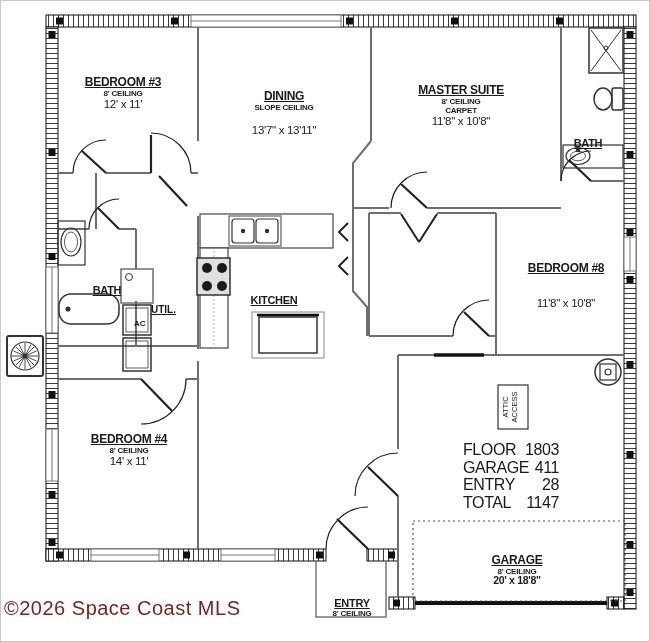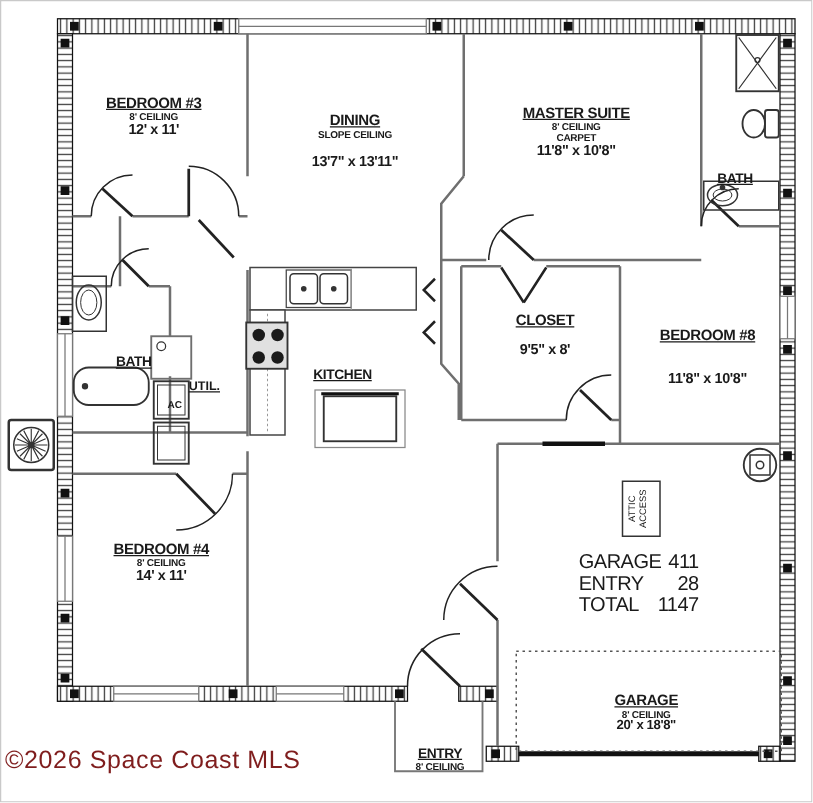--- a/index.html
+++ b/index.html
@@ -6,21 +6,21 @@
   .plan{
     position:relative;width:650px;height:642px;background:#fff;
     font-family:"Liberation Sans",sans-serif;color:#1a1a1a;
     box-sizing:border-box;border:1px solid #c9c9c9;overflow:hidden;
   }
   .plan svg{position:absolute;left:0;top:0;}
   .lbl{position:absolute;transform:translateX(-50%);text-align:center;white-space:nowrap;z-index:2;}
   .t{font-size:12px;font-weight:bold;text-decoration:underline;letter-spacing:-0.3px;}
   .t-sm{font-size:11px;font-weight:bold;text-decoration:underline;letter-spacing:-0.3px;margin-top:22px;}
   .s{font-size:8px;font-weight:bold;letter-spacing:-0.2px;}
-  .d{font-size:11.5px;font-weight:bold;letter-spacing:-0.3px;}
+  .d{font-size:11.5px;font-weight:normal;letter-spacing:-0.3px;}
   .d-sm{font-size:10.5px;font-weight:bold;letter-spacing:-0.3px;}
   .areas{position:absolute;left:462px;top:440px;width:96px;z-index:2;}
   .arow{display:flex;justify-content:space-between;font-size:16px;line-height:17.5px;letter-spacing:-0.4px;}
   .watermark{position:absolute;left:3px;top:596px;font-size:20px;color:#7f1d1d;letter-spacing:0.5px;z-index:3;}
   .ac-lbl{position:absolute;left:133px;top:286px;font-size:8px;font-weight:bold;z-index:2;margin-top:32px;}
   .util-lbl{position:absolute;left:150px;top:303px;font-size:10px;font-weight:bold;text-decoration:underline;z-index:2;}
 </style>
 </head>
 <body>
 
@@ -254,24 +254,20 @@
     <div class="t">MASTER SUITE</div>
     <div class="s">8' CEILING</div>
     <div class="s">CARPET</div>
     <div class="d">11'8" x 10'8"</div>
   </div>
 
   <div class="lbl" style="left:587px;top:114px">
     <div class="t-sm">BATH</div>
   </div>
 
-  <div class="lbl" style="left:435px;top:248px">
-    <div class="t">CLOSET</div>
-    <div class="d" style="margin-top:11px">9'5" x 8'</div>
-  </div>
 
   <div class="lbl" style="left:565px;top:260px">
     <div class="t">BEDROOM #8</div>
     <div class="d" style="margin-top:22px">11'8" x 10'8"</div>
   </div>
 
   <div class="lbl" style="left:106px;top:261px">
     <div class="t-sm">BATH</div>
   </div>
 
@@ -294,20 +290,24 @@
     <div class="s">8' CEILING</div>
   </div>
 
   <div class="lbl" style="left:516px;top:552px">
     <div class="t">GARAGE</div>
     <div class="s">8' CEILING</div>
     <div class="d-sm" style="margin-top:-2px">20' x 18'8"</div>
   </div>
 
   <div class="areas">
+    <div class="arow">
+      <span>FLOOR</span>
+      <span>1803</span>
+    </div>
     <div class="arow">
       <span>GARAGE</span>
       <span>411</span>
     </div>
     <div class="arow">
       <span>ENTRY</span>
       <span>28</span>
     </div>
     <div class="arow">
       <span>TOTAL</span>

